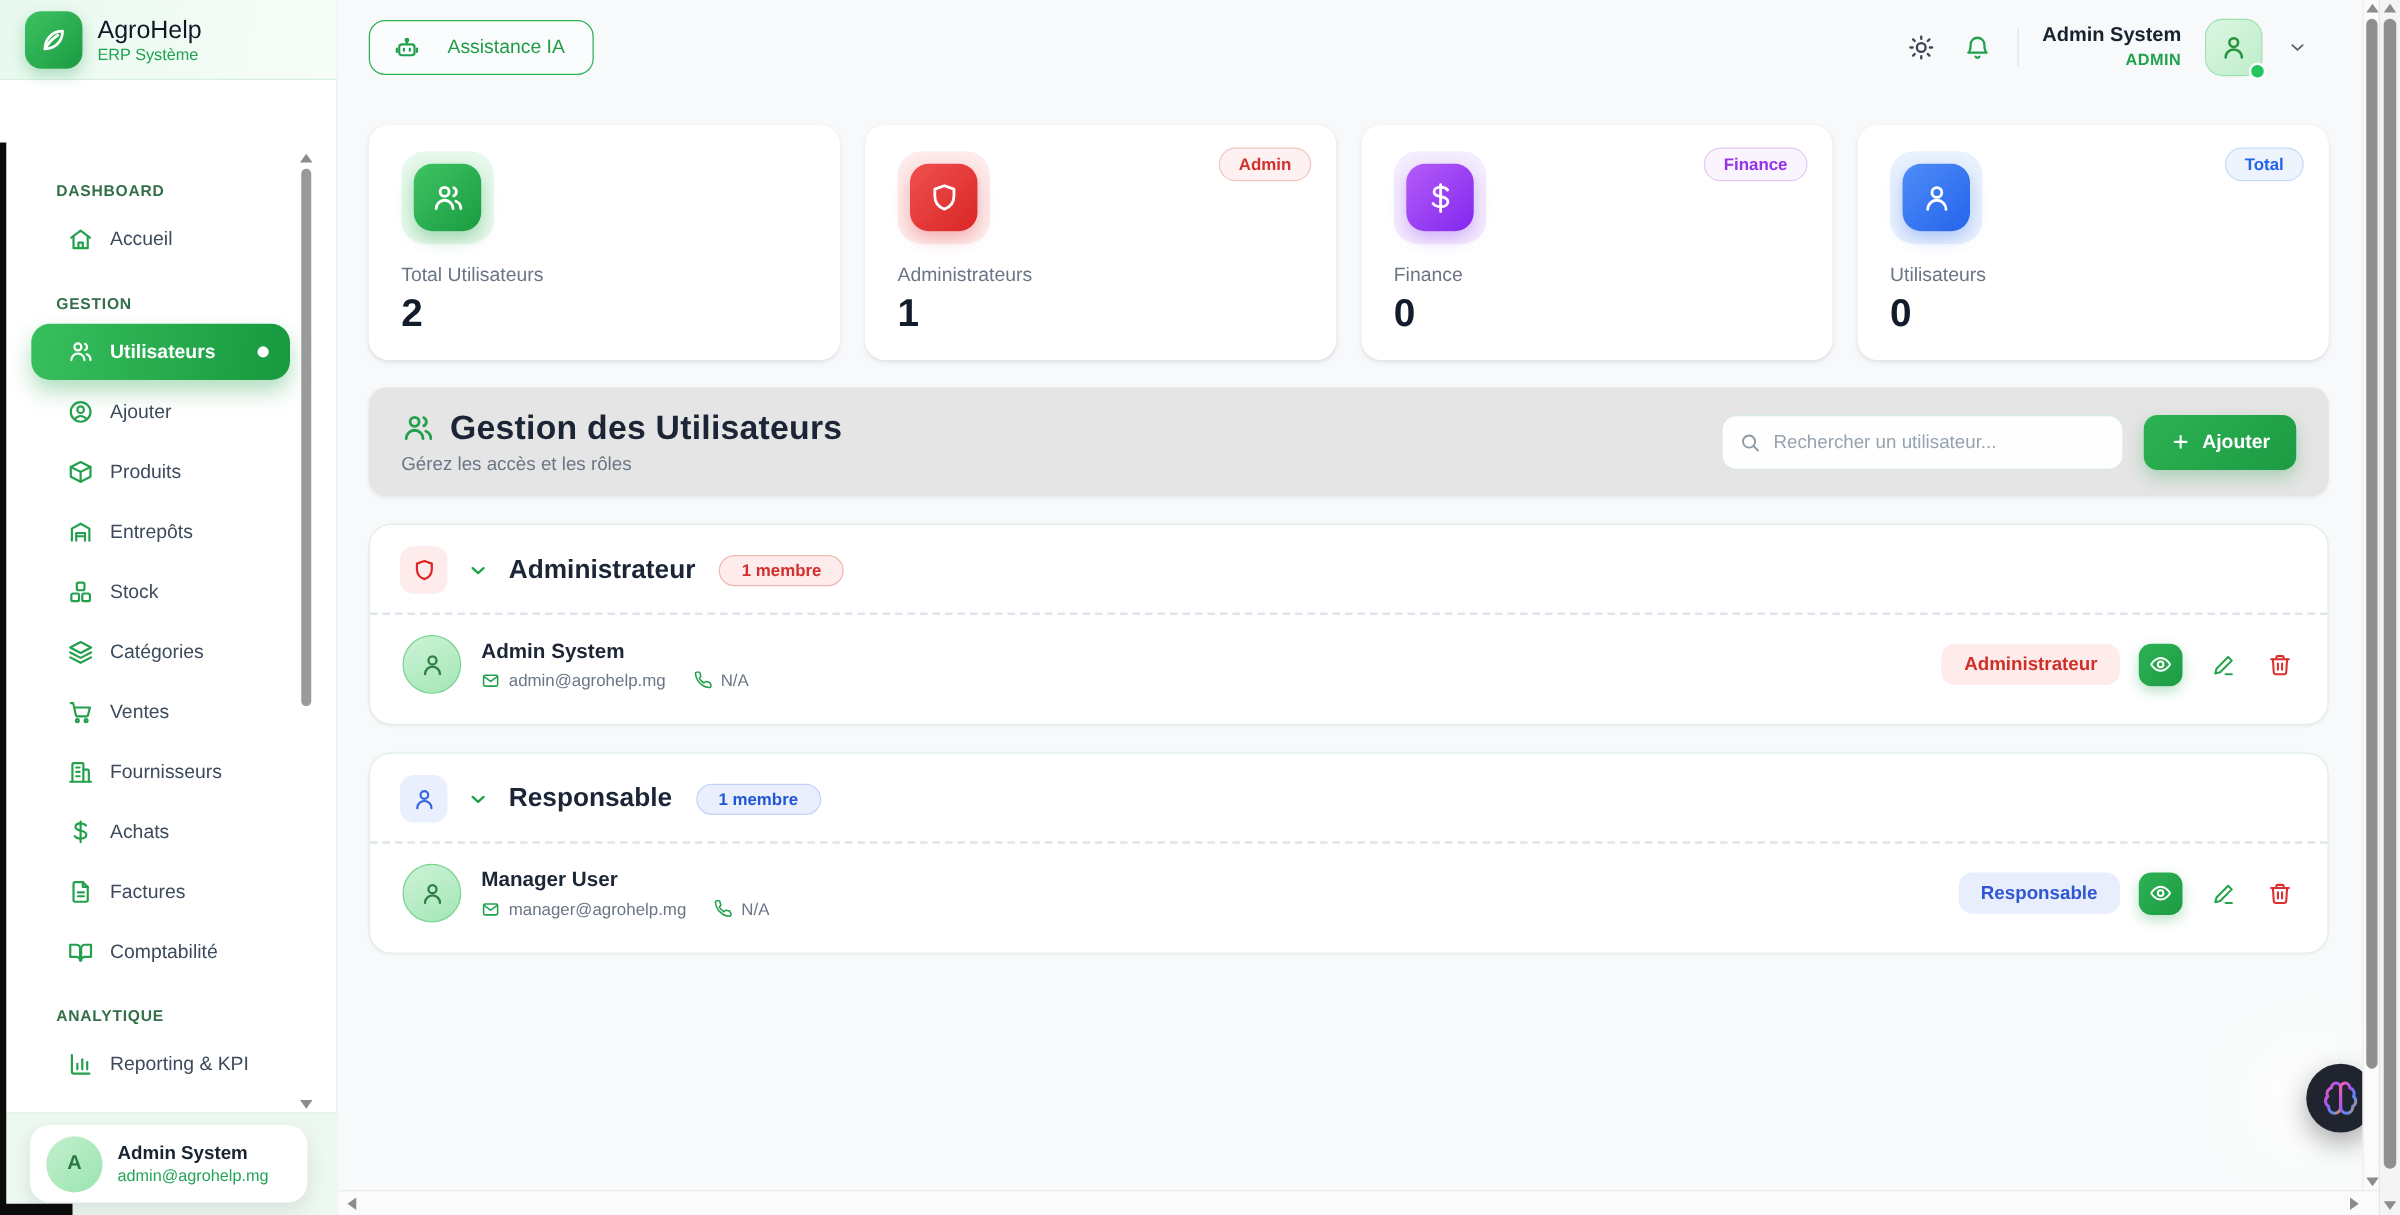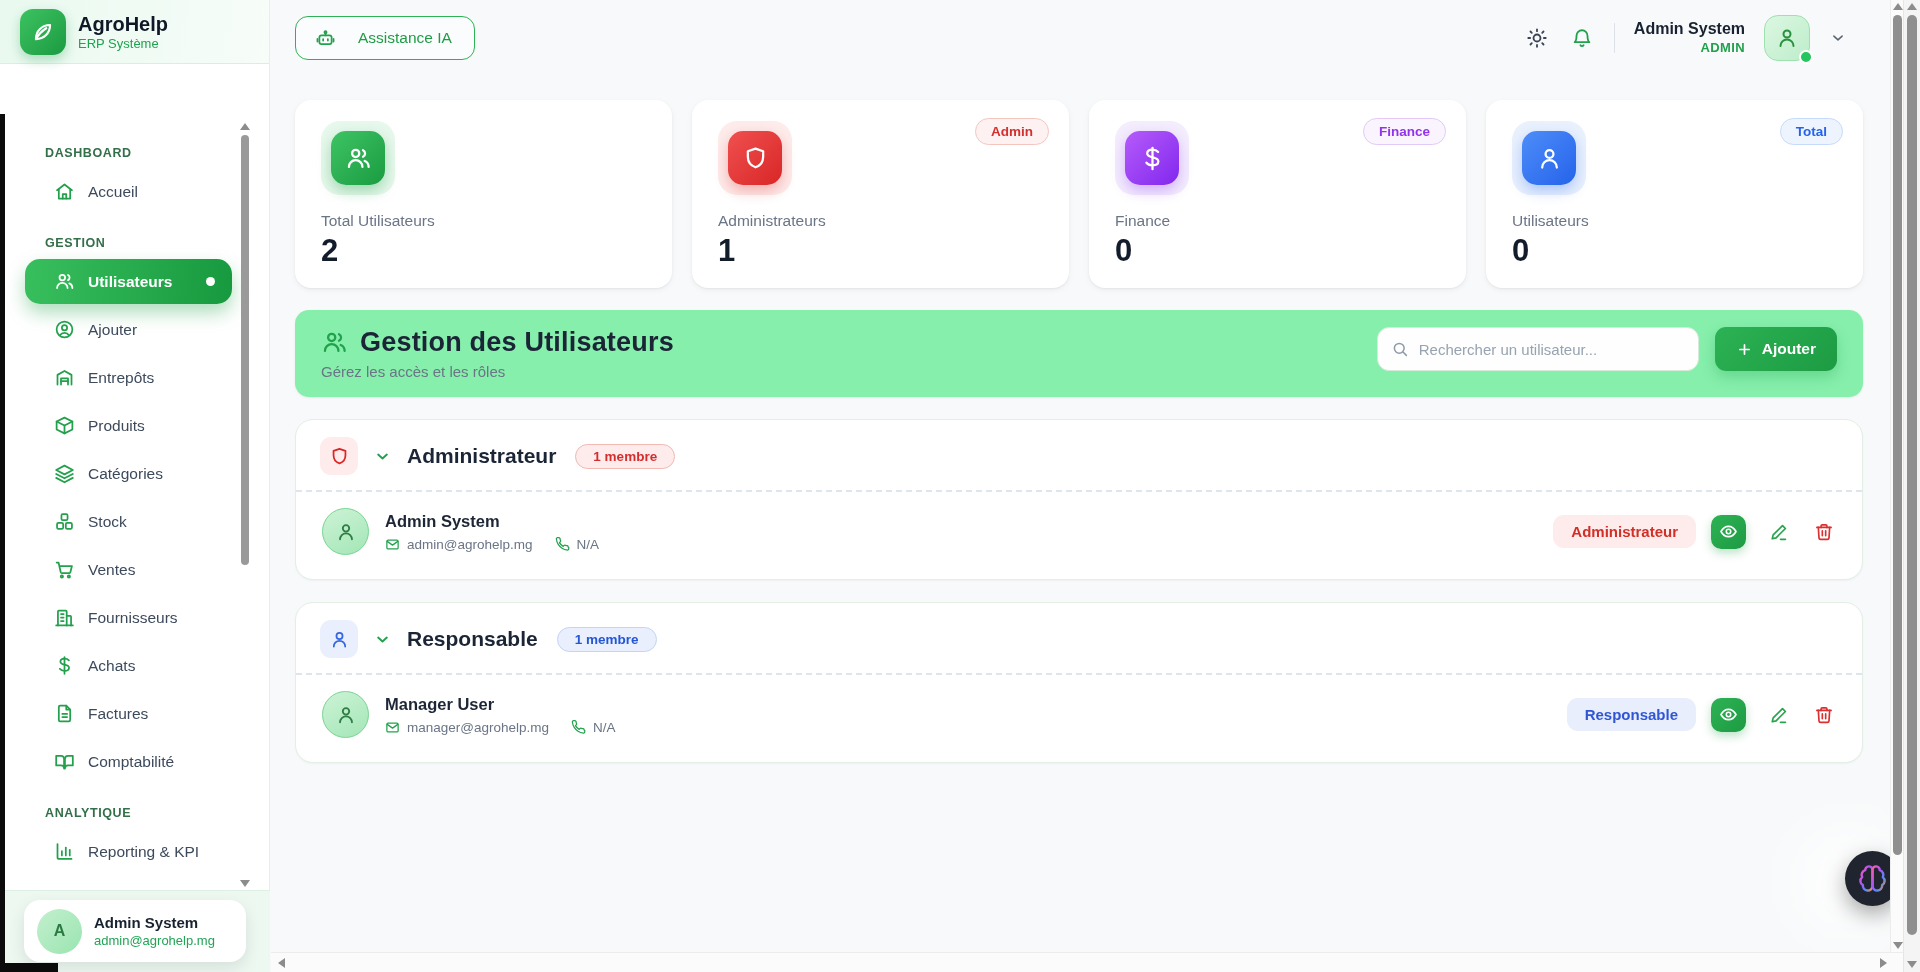--- a/index.html
+++ b/index.html
@@ -7,21 +7,21 @@
   body { font-family:"Liberation Sans","DejaVu Sans",sans-serif; background:#f7f9fa; overflow:hidden; }
   #app { position:relative; width:1920px; height:972px; background:#f7f9fa; overflow:hidden; }
   svg { display:block; }
 
   
   .sidebar { position:absolute; left:0; top:0; width:270px; height:972px; background:#fff; border-right:1px solid #e9edf1; z-index:5; }
   .win-title { height:54px; display:flex; align-items:center; gap:11px; padding:0 15px; }
   .win-title .wt-name { font-size:19px; font-weight:700; color:#0f172a; letter-spacing:.1px; }
   .brand { height:64px; background:linear-gradient(100deg,#e9f9ef,#f7fdf9); display:flex; align-items:center; gap:12px; padding:0 20px; border-bottom:1px solid #d7f0df; }
   .brand-icon { width:46px; height:46px; border-radius:13px; background:linear-gradient(135deg,#3cc261,#1c9b42); display:flex; align-items:center; justify-content:center; box-shadow:0 5px 12px rgba(34,160,77,.32); color:#fff; }
-  .brand-name { font-size:20px; font-weight:700; color:#101828; line-height:1.15; }
+  .brand-name { font-size:20px; font-weight:400; color:#101828; line-height:1.15; }
   .brand-sub { font-size:13px; color:#1ea34f; }
 
   .nav { position:absolute; top:124px; left:0; width:270px; height:772px; overflow:hidden; }
   .nav-section { margin:22px 0 9px 45px; font-size:12.5px; font-weight:700; letter-spacing:.6px; color:#336f49; }
   .nav-item { position:relative; margin:3px 38px 3px 25px; height:45px; border-radius:15px; display:flex; align-items:center; gap:13px; padding-left:29px; cursor:pointer; }
   .nav-item svg { width:21px; height:21px; color:#23a04c; flex:none; }
   .nav-item .nav-label { font-size:15.5px; color:#3d4a5c; font-weight:500; }
   .nav-item.active { background:linear-gradient(95deg,#38bf5d,#17993f); box-shadow:0 9px 18px rgba(30,160,70,.35); }
   .nav-item.active svg { color:#fff; }
   .nav-item.active .nav-label { color:#fff; font-weight:600; }
@@ -75,21 +75,21 @@
   .g-purple{background:linear-gradient(135deg,#b55cfa,#8227ee); box-shadow:0 6px 14px rgba(130,39,238,.30);}
   .g-blue{background:linear-gradient(135deg,#4e8df8,#2563eb); box-shadow:0 6px 14px rgba(37,99,235,.30);}
   .iconbox svg { width:27px; height:27px; }
   .stat-badge { position:absolute; top:18px; right:20px; font-size:13.5px; font-weight:600; padding:5px 15px; border-radius:999px; border:1px solid transparent; }
   .b-admin { color:#d53030; background:#fdf2f1; border-color:#f5c6c0; }
   .b-finance { color:#9333ea; background:#faf4fe; border-color:#e3c9f7; }
   .b-user { color:#2563eb; background:#eef4fe; border-color:#c6dafb; }
   .stat-label { margin-top:17px; font-size:15.5px; color:#6a7585; }
   .stat-value { margin-top:3px; font-size:31px; font-weight:800; color:#131c2b; }
 
-  .panel { margin-top:22px; background:#86efac; border-radius:14px; box-shadow:0 1px 3px rgba(16,24,40,.06); padding:17px 26px; display:flex; align-items:flex-start; justify-content:space-between; }
+  .panel { margin-top:22px; background:#e5e5e5; border-radius:14px; box-shadow:0 1px 3px rgba(16,24,40,.06); padding:17px 26px; display:flex; align-items:center; justify-content:space-between; }
   .title-row { display:flex; align-items:center; gap:12px; }
   .title-row svg { width:27px; height:27px; color:#22a14d; }
   .panel-title { font-size:27px; font-weight:800; color:#1b2536; letter-spacing:.2px; }
   .panel-sub { margin-top:5px; font-size:15px; color:#6a7585; }
   .panel-right { display:flex; align-items:center; }
   .search-box { width:322px; height:44px; border:1px solid #d5ead9; border-radius:12px; background:#fdfefd; display:flex; align-items:center; gap:10px; padding:0 13px; color:#8d9aa8; }
   .search-box svg { width:18px; height:18px; flex:none; }
   .search-box input { border:none; outline:none; background:transparent; font-size:15px; color:#44505e; width:100%; font-family:inherit; }
   .search-box input::placeholder { color:#97a3b0; }
   .add-btn { margin-left:16px; height:44px; padding:0 21px; border:none; background:linear-gradient(135deg,#2cb254,#1d9b43); border-radius:11px; color:#fff; font-size:15.5px; font-weight:600; display:flex; align-items:center; gap:9px; box-shadow:0 6px 14px rgba(30,160,70,.3); cursor:pointer; font-family:inherit; }
@@ -198,52 +198,52 @@
         <svg viewBox="0 0 24 24" fill="none" stroke="currentColor" stroke-width="2" stroke-linecap="round" stroke-linejoin="round">
             <circle cx="12" cy="12" r="9"></circle>
             <circle cx="12" cy="10" r="3"></circle>
             <path d="M6.8 18.6a6.2 6.2 0 0 1 10.4 0"></path>
           </svg>
         <span class="nav-label">Ajouter</span>
       </div>
 
       <div class="nav-item">
         <svg viewBox="0 0 24 24" fill="none" stroke="currentColor" stroke-width="2" stroke-linecap="round" stroke-linejoin="round">
+            <path d="M12 3 21 7.5v9L12 21l-9-4.5v-9Z"></path>
+            <path d="M3 7.5 12 12l9-4.5"></path>
+            <path d="M12 12v9"></path>
+          </svg>
+        <span class="nav-label">Produits</span>
+      </div>
+
+      <div class="nav-item">
+        <svg viewBox="0 0 24 24" fill="none" stroke="currentColor" stroke-width="2" stroke-linecap="round" stroke-linejoin="round">
             <path d="M4 20V9l8-4.5L20 9v11"></path>
             <path d="M8 20v-7h8v7"></path>
             <path d="M8 16h8"></path>
           </svg>
         <span class="nav-label">Entrepôts</span>
       </div>
 
       <div class="nav-item">
         <svg viewBox="0 0 24 24" fill="none" stroke="currentColor" stroke-width="2" stroke-linecap="round" stroke-linejoin="round">
-            <path d="M12 3 21 7.5v9L12 21l-9-4.5v-9Z"></path>
-            <path d="M3 7.5 12 12l9-4.5"></path>
-            <path d="M12 12v9"></path>
-          </svg>
-        <span class="nav-label">Produits</span>
+            <rect x="8.5" y="3.5" width="7" height="7" rx="1.6"></rect>
+            <rect x="3.5" y="13.5" width="7" height="7" rx="1.6"></rect>
+            <rect x="13.5" y="13.5" width="7" height="7" rx="1.6"></rect>
+          </svg>
+        <span class="nav-label">Stock</span>
       </div>
 
       <div class="nav-item">
         <svg viewBox="0 0 24 24" fill="none" stroke="currentColor" stroke-width="2" stroke-linecap="round" stroke-linejoin="round">
             <path d="M12 3l9.5 5L12 13 2.5 8Z"></path>
             <path d="m2.5 12.5 9.5 5 9.5-5"></path>
             <path d="m2.5 17 9.5 5 9.5-5"></path>
           </svg>
         <span class="nav-label">Catégories</span>
-      </div>
-
-      <div class="nav-item">
-        <svg viewBox="0 0 24 24" fill="none" stroke="currentColor" stroke-width="2" stroke-linecap="round" stroke-linejoin="round">
-            <rect x="8.5" y="3.5" width="7" height="7" rx="1.6"></rect>
-            <rect x="3.5" y="13.5" width="7" height="7" rx="1.6"></rect>
-            <rect x="13.5" y="13.5" width="7" height="7" rx="1.6"></rect>
-          </svg>
-        <span class="nav-label">Stock</span>
       </div>
 
       <div class="nav-item">
         <svg viewBox="0 0 24 24" fill="none" stroke="currentColor" stroke-width="2" stroke-linecap="round" stroke-linejoin="round">
             <circle cx="9" cy="20" r="1.3"></circle>
             <circle cx="17" cy="20" r="1.3"></circle>
             <path d="M3 4h2.2l2.5 11.2a1.2 1.2 0 0 0 1.2.9h8.6a1.2 1.2 0 0 0 1.2-.9L20.5 8H6"></path>
           </svg>
         <span class="nav-label">Ventes</span>
       </div>

